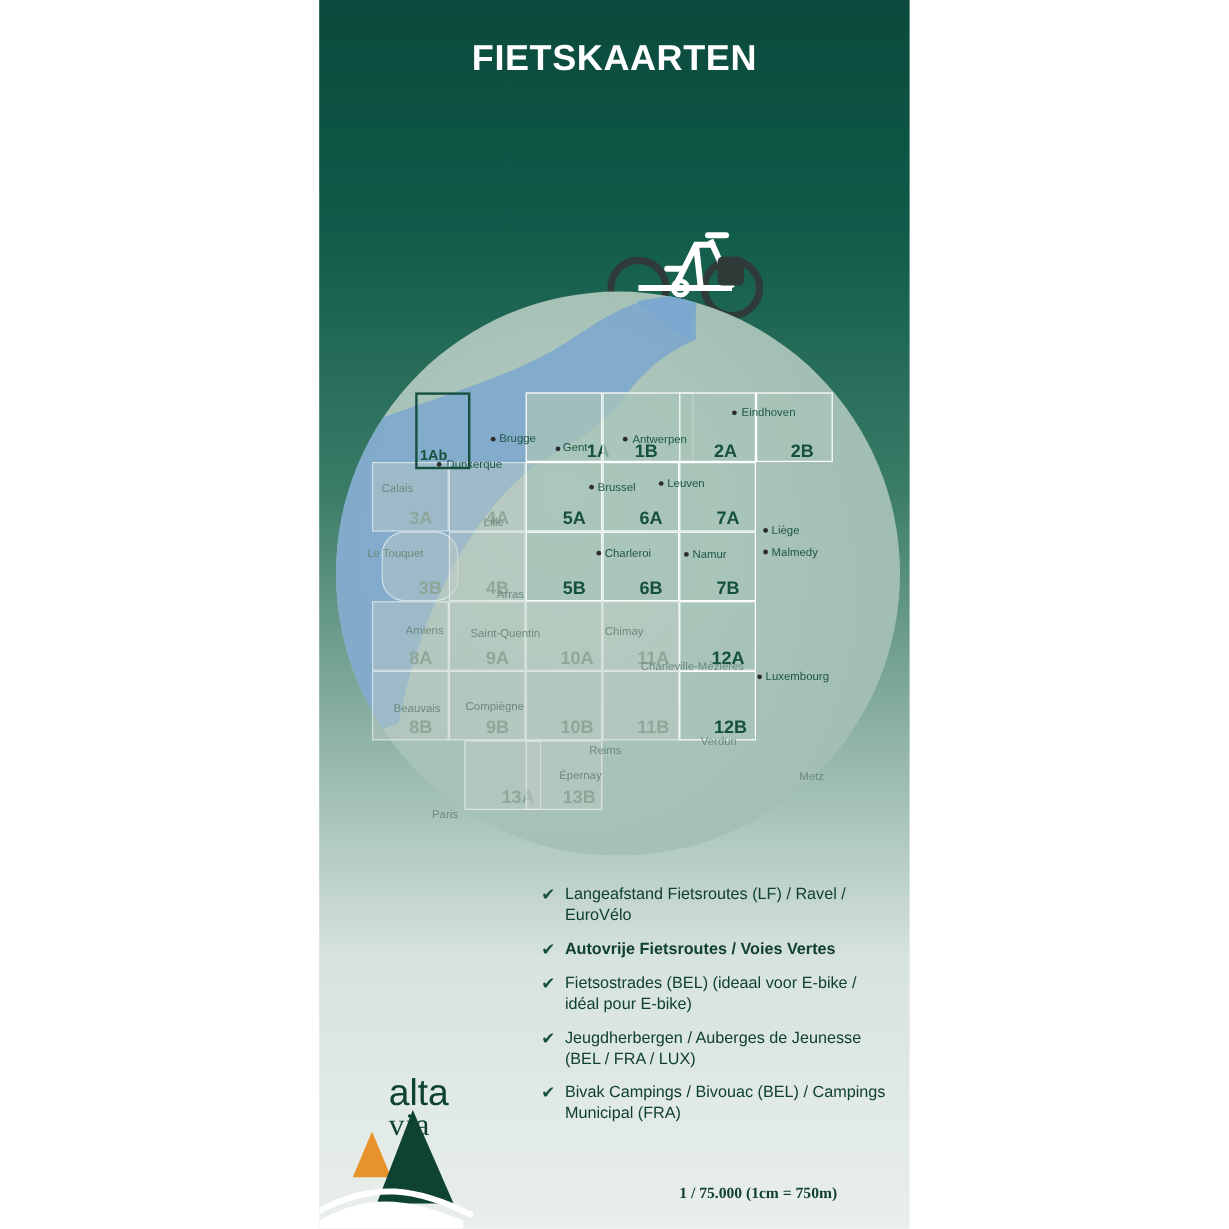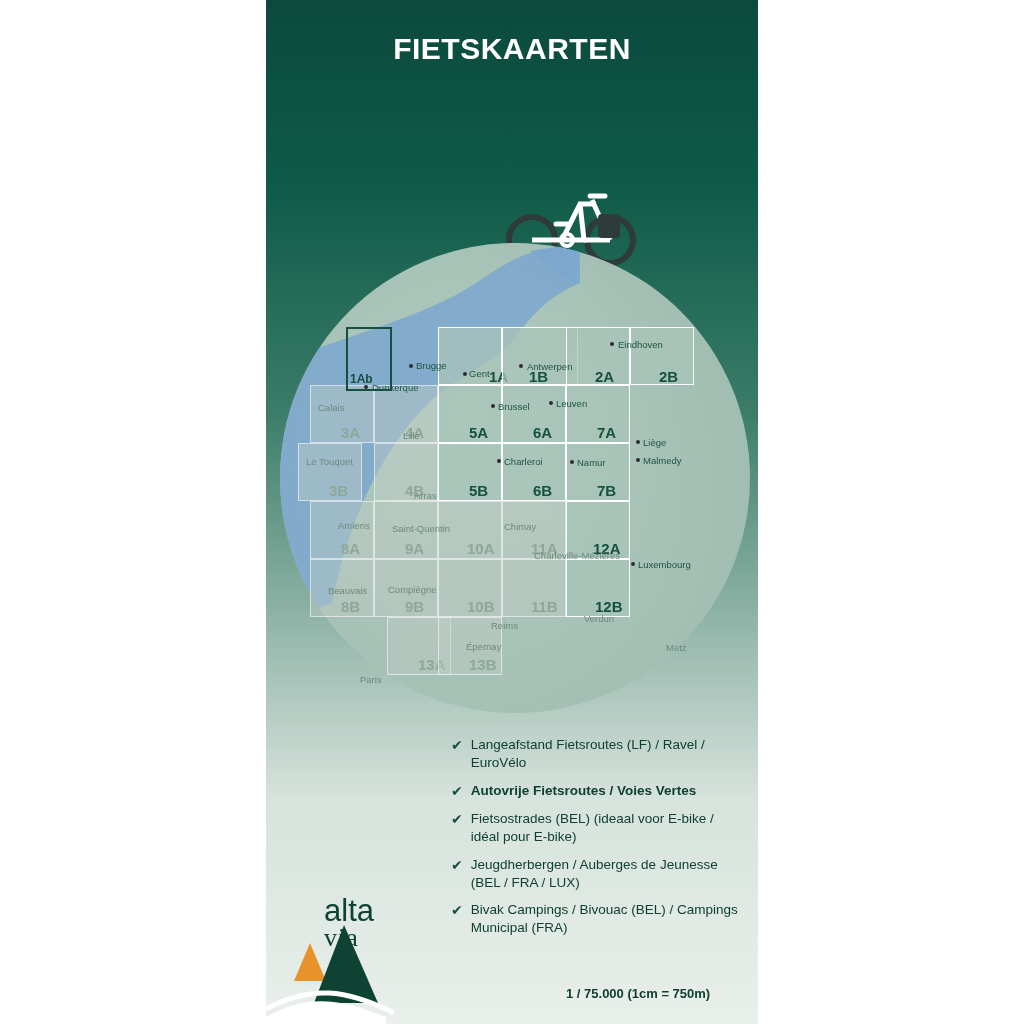--- a/index.html
+++ b/index.html
@@ -36,21 +36,21 @@
   .label1ab{position:absolute;font-weight:bold;font-size:12px;color:#16503f;}
   
   .legend{position:absolute;left:185px;top:736px;width:290px;}
   .lrow{display:flex;margin-bottom:10px;color:#10402f;font-size:13.5px;line-height:1.32;}
   .chk{color:#16503f;font-size:14px;margin-right:8px;line-height:1.32;}
   .lrow.bold .ltext{font-weight:bold;}
   
   .logo{position:absolute;left:0;top:885px;width:200px;height:139px;}
   .brand{position:absolute;left:58px;top:897px;color:#0e4334;font-size:31px;line-height:.92;}
   .brand .b2{font-family:"Liberation Serif",serif;font-size:26px;letter-spacing:1px;}
-  .scale{position:absolute;left:300px;top:986px;color:#10402f;font-size:13px;font-weight:bold;}
+  .scale{position:absolute;left:300px;top:986px;color:#10402f;font-size:13px;font-weight:bold;font-family:Liberation Serif, serif;}
 </style>
 </head>
 <body>
 
 <div id="poster">
 
   <div class="title1">FIETSKAARTEN</div>
 
 
   <div class="bike">
@@ -100,21 +100,21 @@
         </div>
         <div class="cell active" style="left: 172px; top: 385px; width: 64px; height: 58px;">
           <div class="code on" style="left: 30px; top: 38px;">5A</div>
         </div>
         <div class="cell active" style="left: 236px; top: 385px; width: 64px; height: 58px;">
           <div class="code on" style="left: 30px; top: 38px;">6A</div>
         </div>
         <div class="cell active" style="left: 300px; top: 385px; width: 64px; height: 58px;">
           <div class="code on" style="left: 30px; top: 38px;">7A</div>
         </div>
-        <div class="cell inactive" style="left: 32px; top: 443px; width: 64px; height: 58px;">
+        <div class="cell inactive" style="left: 52px; top: 443px; width: 64px; height: 58px; border-radius: 19px;">
           <div class="code dim" style="left: 30px; top: 38px;">3B</div>
         </div>
         <div class="cell inactive" style="left: 108px; top: 443px; width: 64px; height: 58px;">
           <div class="code dim" style="left: 30px; top: 38px;">4B</div>
         </div>
         <div class="cell active" style="left: 172px; top: 443px; width: 64px; height: 58px;">
           <div class="code on" style="left: 30px; top: 38px;">5B</div>
         </div>
         <div class="cell active" style="left: 236px; top: 443px; width: 64px; height: 58px;">
           <div class="code on" style="left: 30px; top: 38px;">6B</div>

